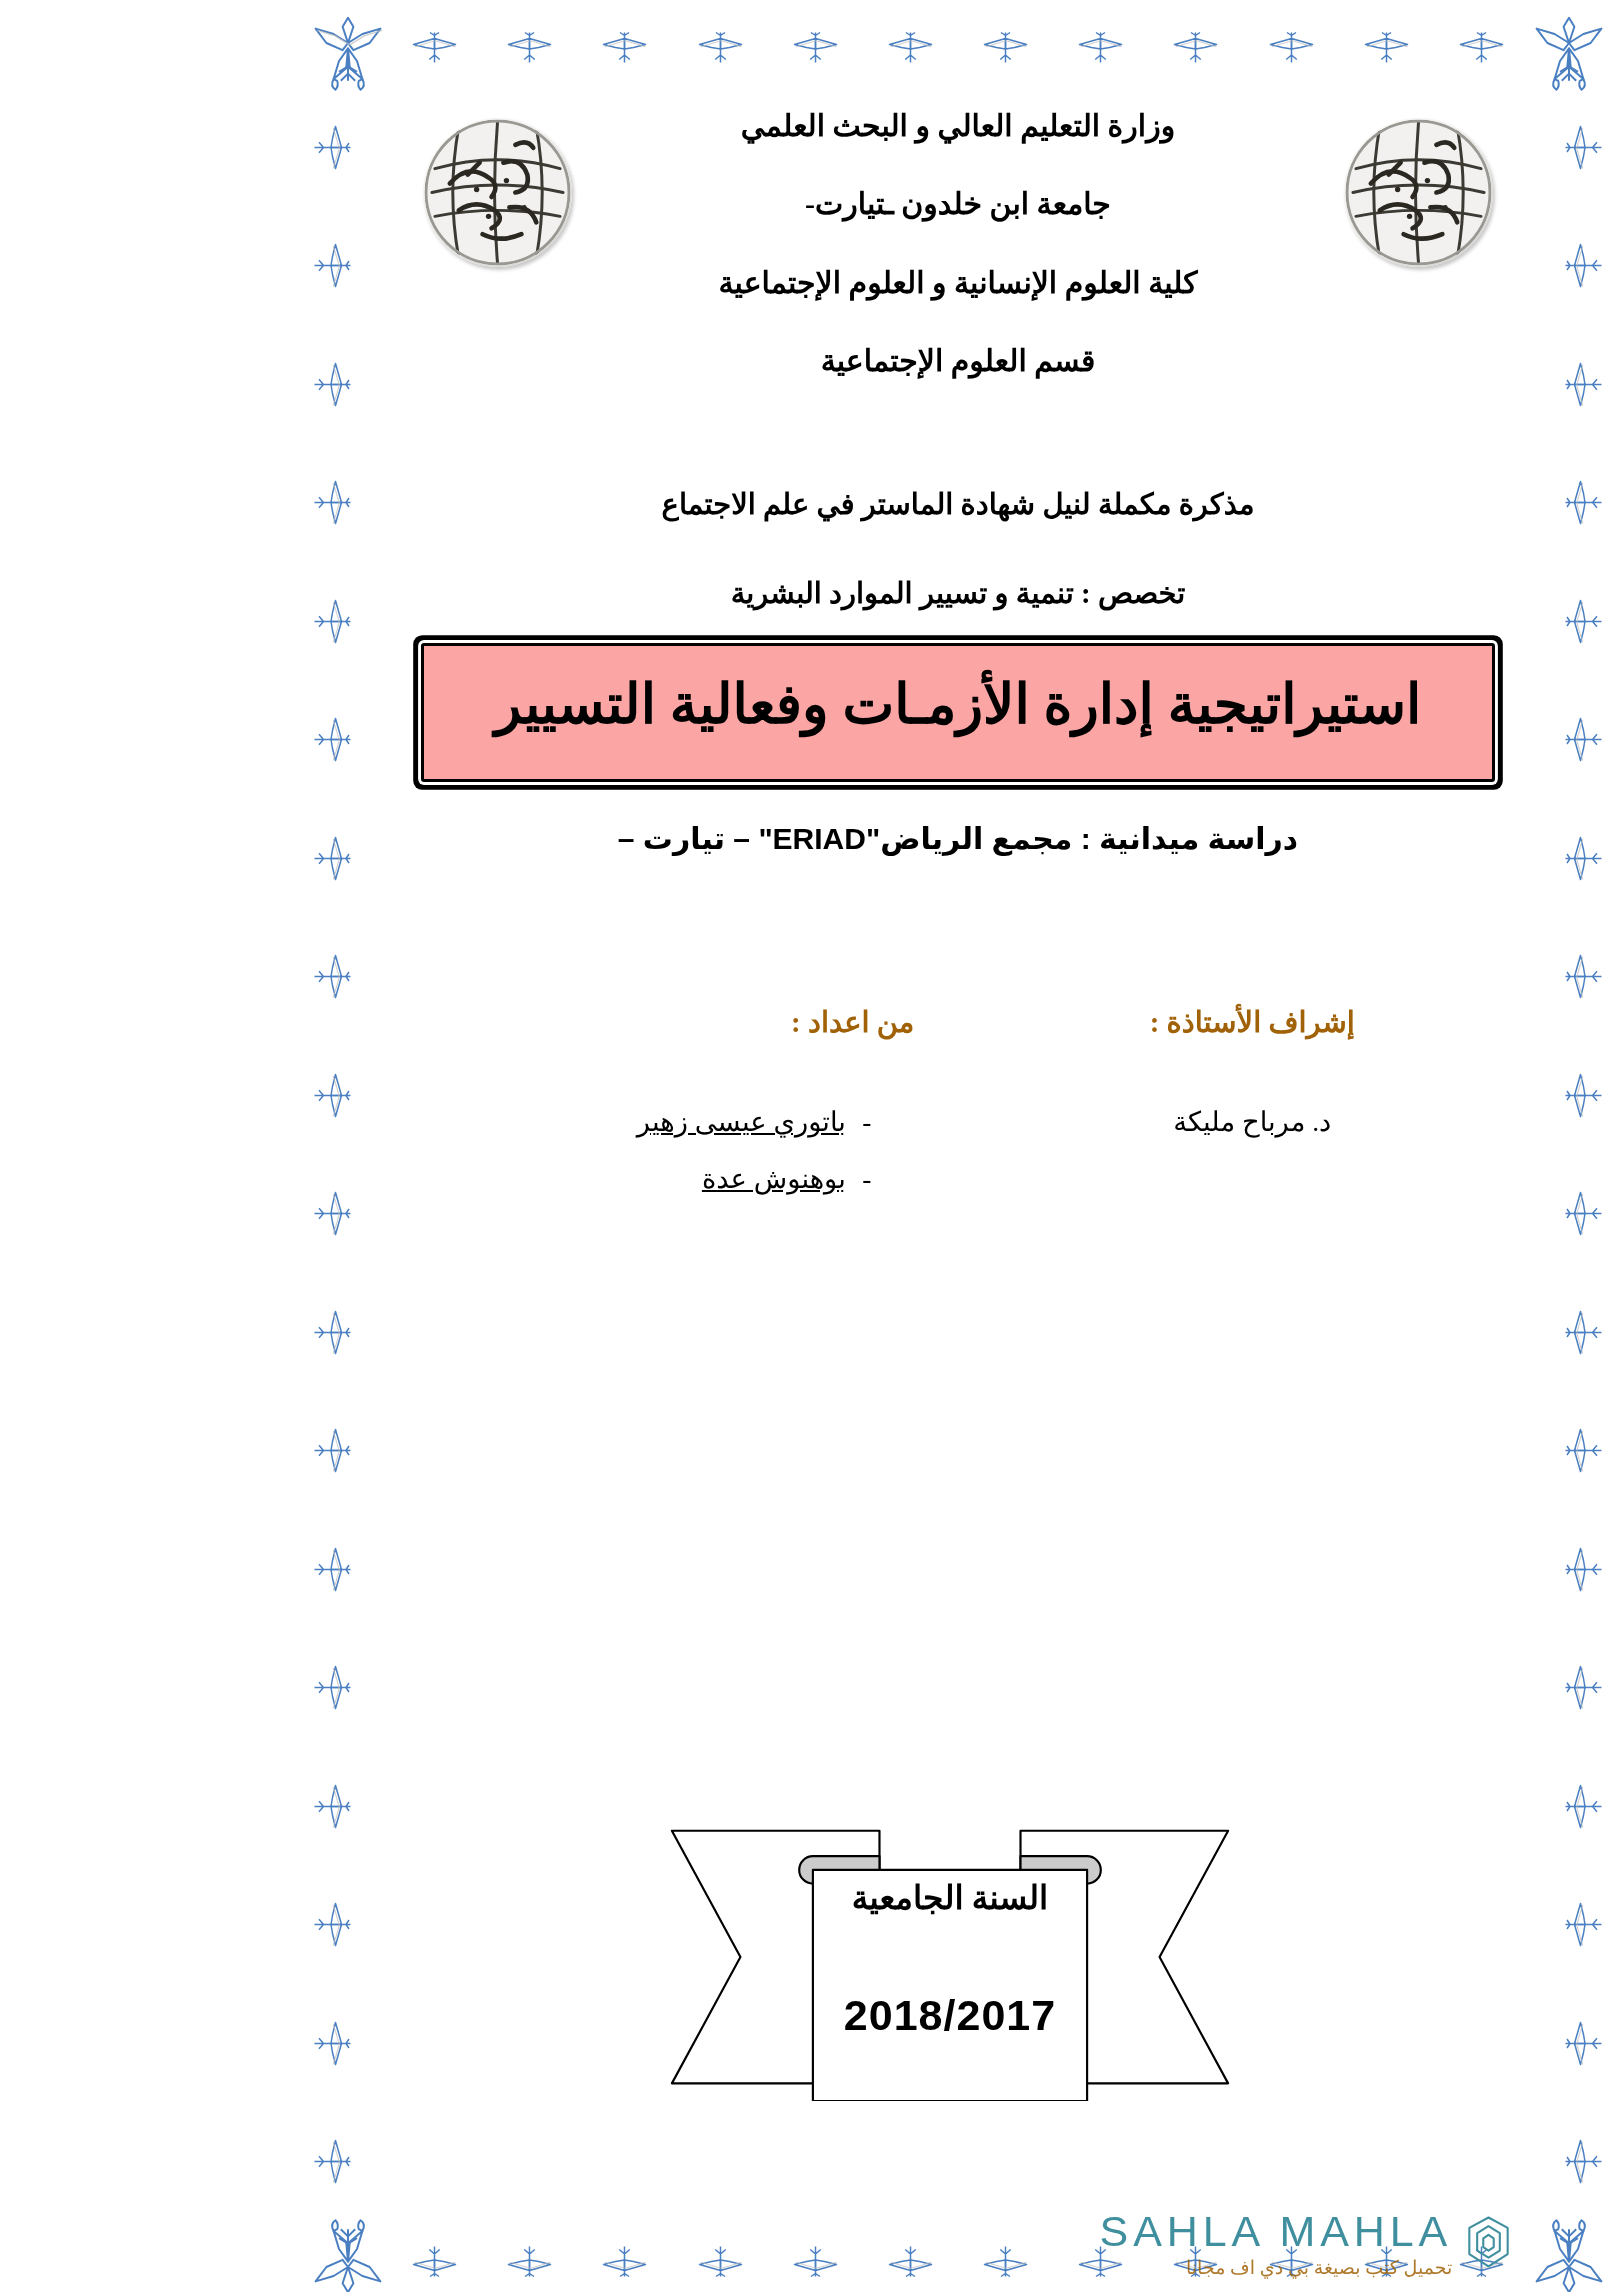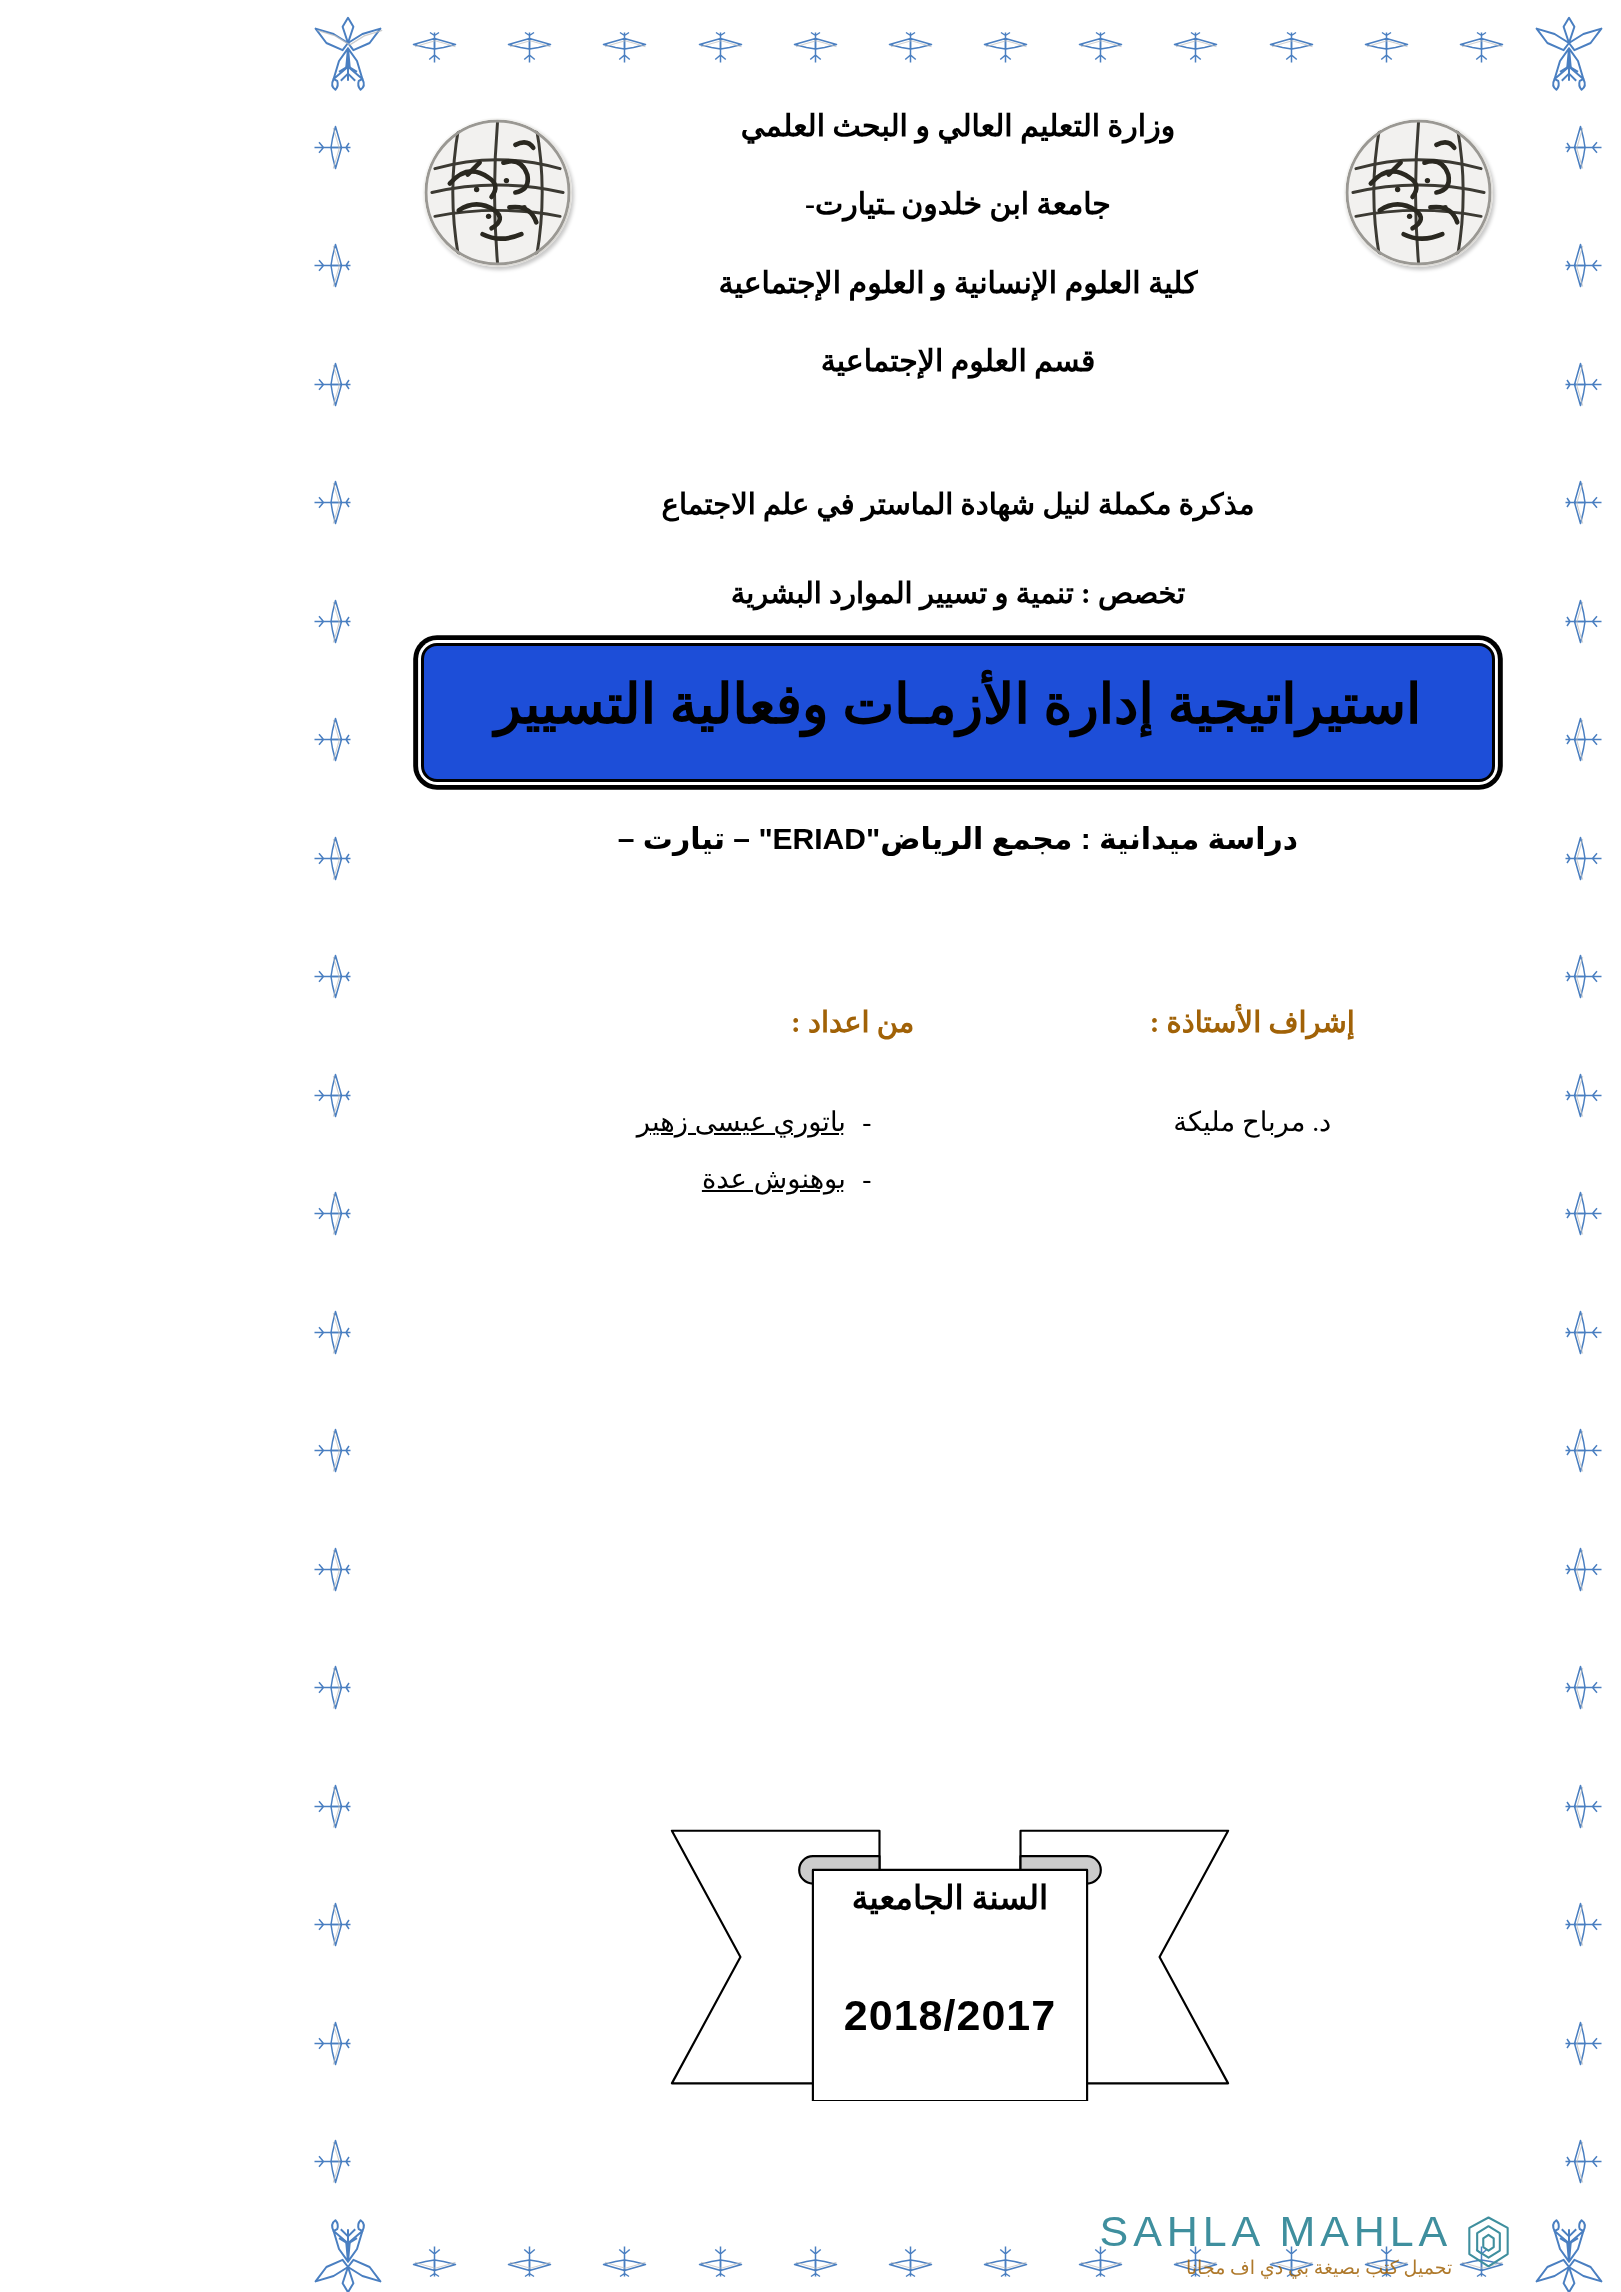--- a/index.html
+++ b/index.html
@@ -111,25 +111,25 @@
     font-weight: bold;
     font-size: 29px;
     color: #000;
     margin: 0 0 55px 0;
   }
   .degree-line:last-child { margin-bottom: 0; }
 
   .title-box {
     margin: 33px 7.8px 0 7.8px;
     border: 3.9px solid #000;
-    border-radius: 16px;
+    border-radius: 3px;
     box-shadow: 0 0 0 2.9px #fff, 0 0 0 7.8px #000;
     padding: 25.5px 21.6px 39px 21.6px;
     text-align: center;
-    background: #1d4ed8;
+    background: #fca5a5;
   }
   .title-text {
     font-family: "Liberation Serif", "DejaVu Serif", serif;
     font-weight: bold;
     font-size: 55px;
     line-height: 1.25;
     color: #000;
     margin: 0;
   }
 

